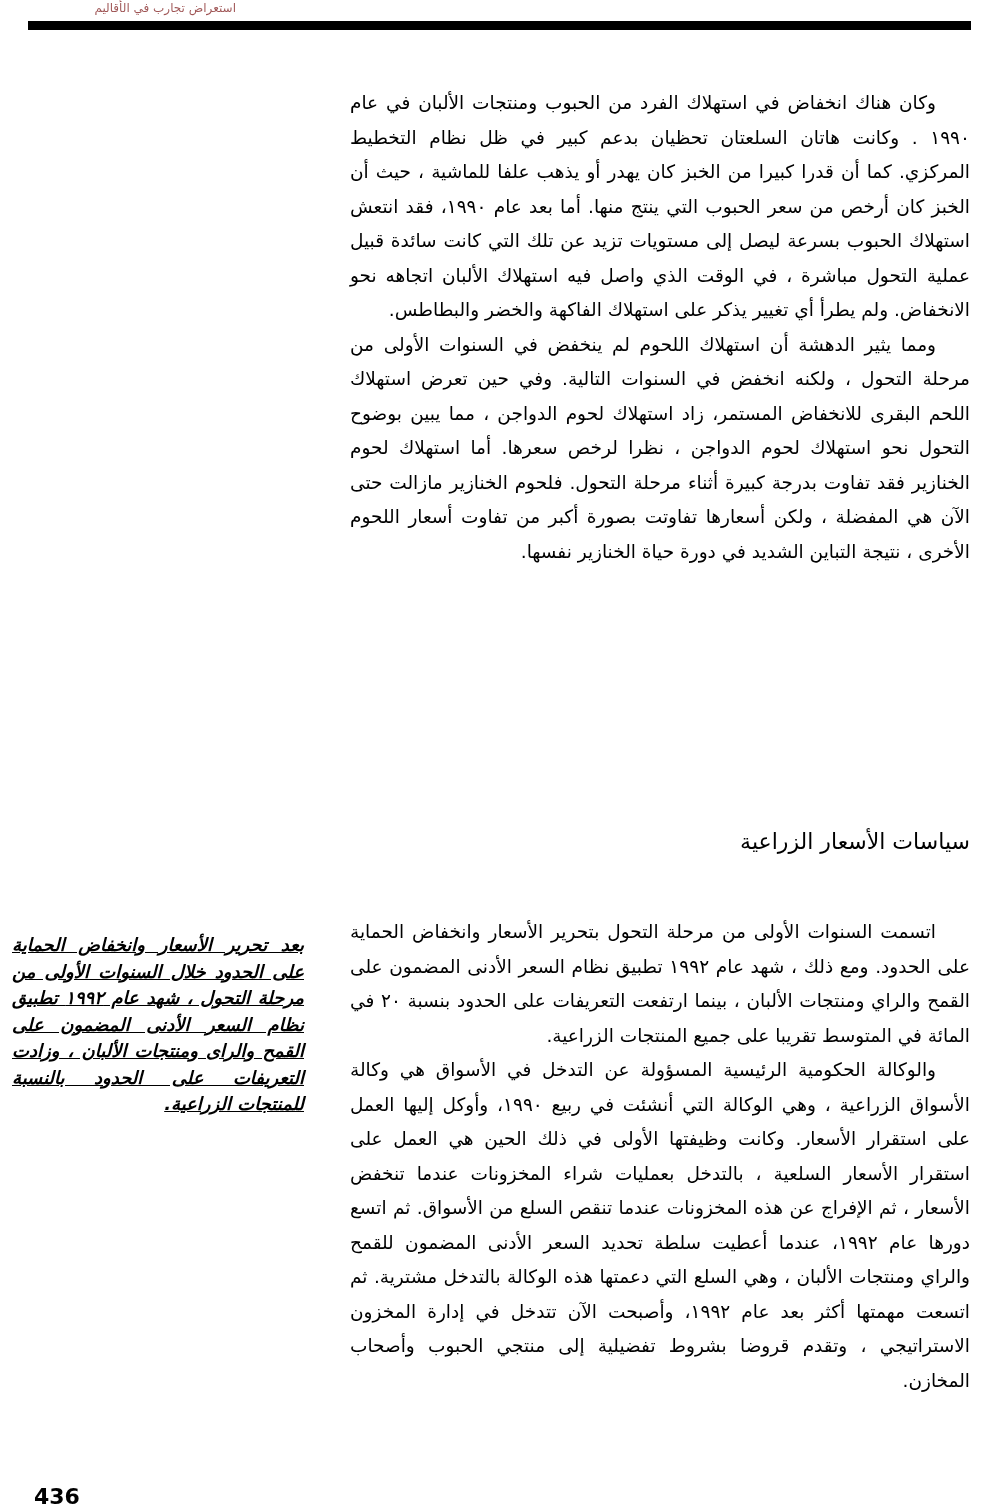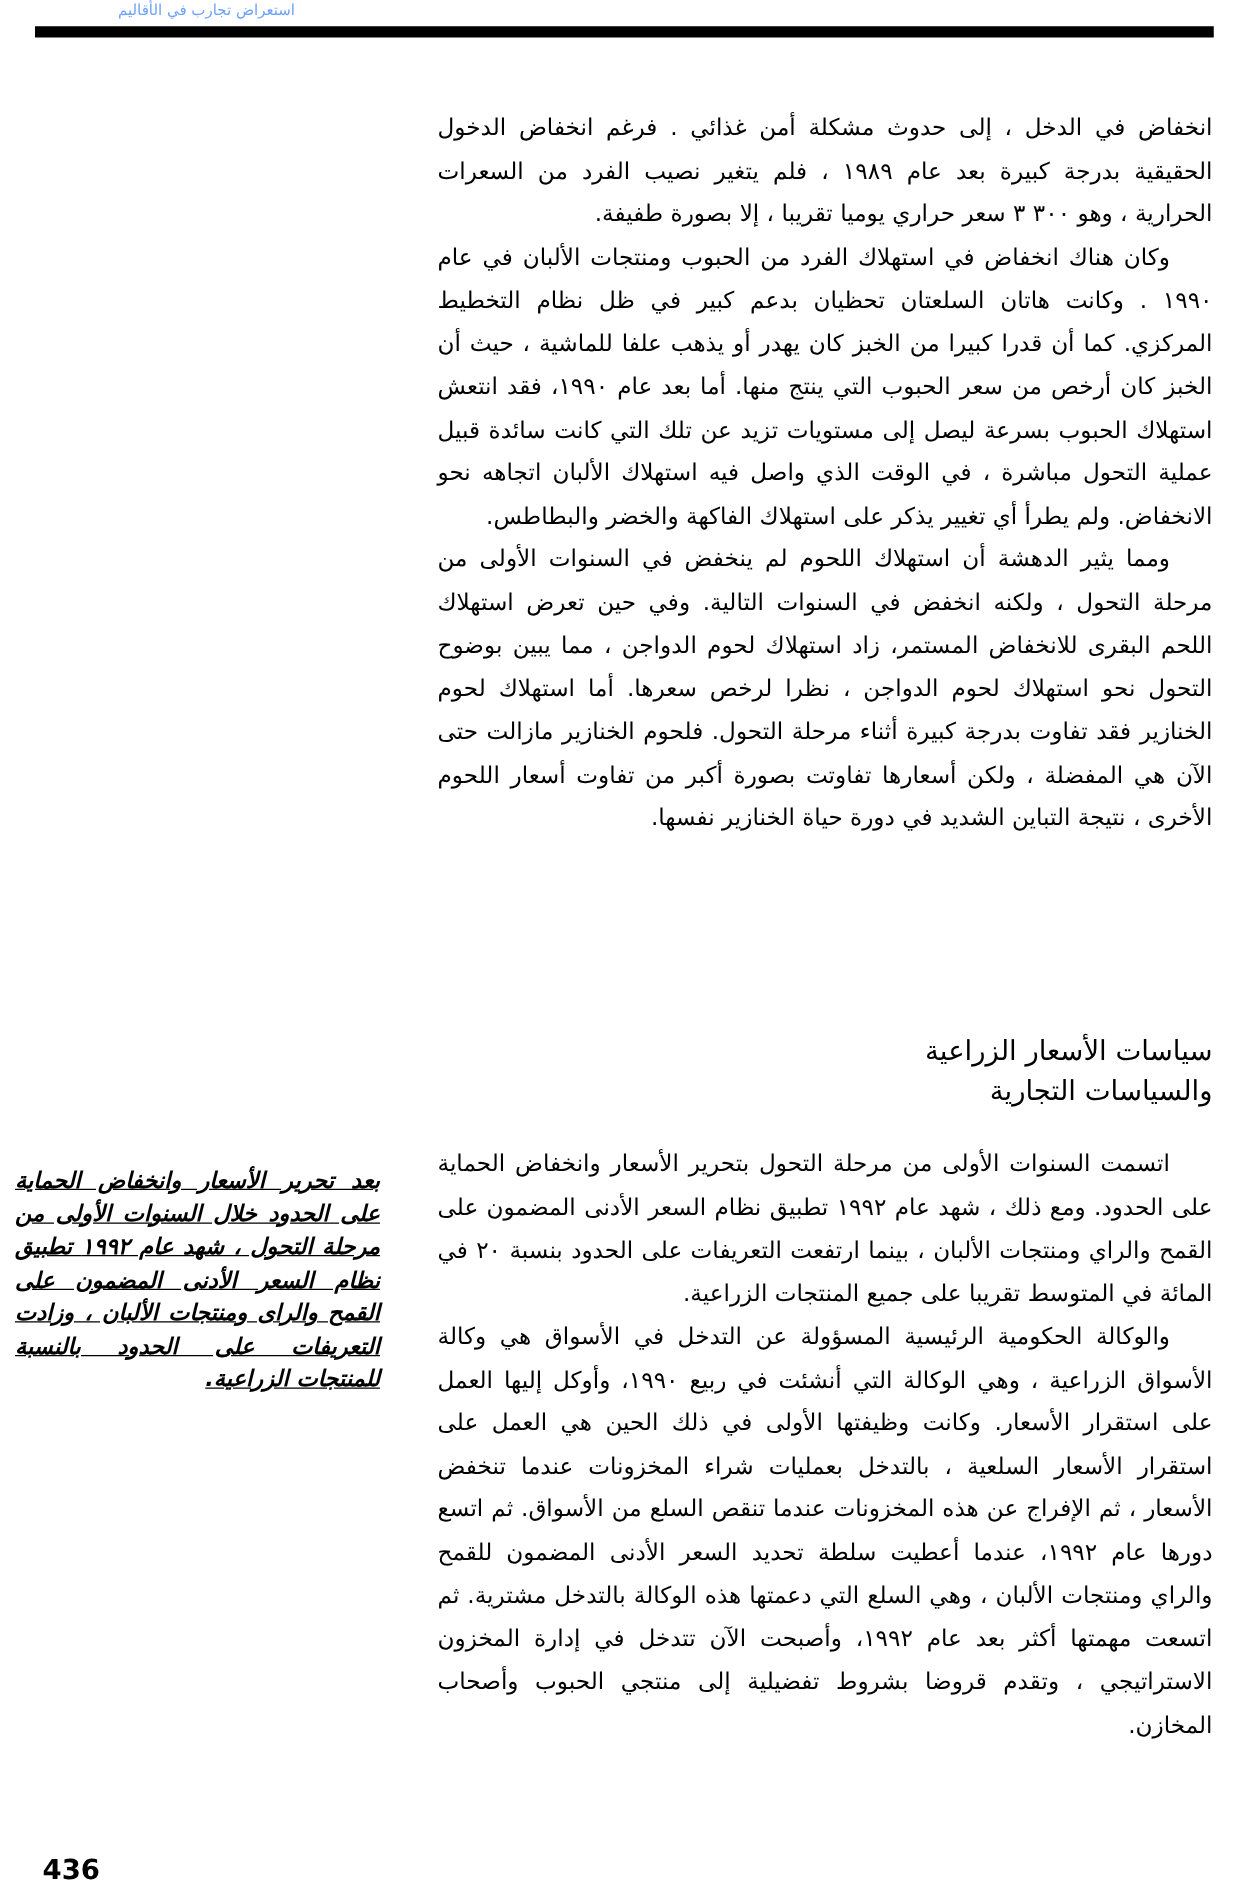--- a/index.html
+++ b/index.html
@@ -1,19 +1,19 @@
 <!DOCTYPE html>
 <html><head>
 <meta charset="utf-8">
 <style>
   html, body { margin: 0; padding: 0; background: #ffffff; }
   body { width: 1000px; height: 1509px; position: relative; overflow: hidden;
          font-family: "DejaVu Sans", sans-serif; color: #000; }
   .running-head { position: absolute; left: 16px; top: 0px; width: 220px; height: 18px;
-         font-size: 12px; line-height: 16px; color: #3b82f6; direction: rtl; text-align: right;
+         font-size: 12px; line-height: 16px; color: #7f1d1d; direction: rtl; text-align: right;
          letter-spacing: 0.5px; opacity: 0.75; }
   .rule { position: absolute; left: 28px; top: 21px; width: 943px; height: 9px; background: #000; }
   .main { position: absolute; left: 350px; width: 620px; direction: rtl; text-align: justify;
           font-size: 18.5px; line-height: 34.5px; }
   .main p { margin: 0; text-align-last: right; }
   .main p.indent { text-indent: 34px; }
   .col1 { top: 86px; }
   .heading { position: absolute; left: 350px; top: 826px; width: 620px; direction: rtl;
              font-weight: normal; font-size: 22px; line-height: 32px; text-align: right; }
   .col2 { top: 897px; margin-top: 18px; }
@@ -23,28 +23,26 @@
   .page-num { position: absolute; left: 34px; top: 1484px; font-size: 22px; font-weight: bold;
               direction: rtl; }
 </style>
 </head>
 <body>
 
 <div class="running-head">استعراض تجارب في الأقاليم</div>
 <div class="rule"></div>
 
 <div class="main col1">
-  <p>انخفاض في الدخل ، إلى حدوث مشكلة أمن غذائي . فرغم انخفاض الدخول الحقيقية بدرجة كبيرة بعد عام ١٩٨٩ ، فلم يتغير نصيب الفرد من السعرات الحرارية ، وهو ٣٠٠ ٣ سعر حراري يوميا تقريبا ، إلا بصورة طفيفة.</p>
   <p class="indent">وكان هناك انخفاض في استهلاك الفرد من الحبوب ومنتجات الألبان في عام ١٩٩٠ . وكانت هاتان السلعتان تحظيان بدعم كبير في ظل نظام التخطيط المركزي. كما أن قدرا كبيرا من الخبز كان يهدر أو يذهب علفا للماشية ، حيث أن الخبز كان أرخص من سعر الحبوب التي ينتج منها. أما بعد عام ١٩٩٠، فقد انتعش استهلاك الحبوب بسرعة ليصل إلى مستويات تزيد عن تلك التي كانت سائدة قبيل عملية التحول مباشرة ، في الوقت الذي واصل فيه استهلاك الألبان اتجاهه نحو الانخفاض. ولم يطرأ أي تغيير يذكر على استهلاك الفاكهة والخضر والبطاطس.</p>
   <p class="indent">ومما يثير الدهشة أن استهلاك اللحوم لم ينخفض في السنوات الأولى من مرحلة التحول ، ولكنه انخفض في السنوات التالية. وفي حين تعرض استهلاك اللحم البقرى للانخفاض المستمر، زاد استهلاك لحوم الدواجن ، مما يبين بوضوح التحول نحو استهلاك لحوم الدواجن ، نظرا لرخص سعرها. أما استهلاك لحوم الخنازير فقد تفاوت بدرجة كبيرة أثناء مرحلة التحول. فلحوم الخنازير مازالت حتى الآن هي المفضلة ، ولكن أسعارها تفاوتت بصورة أكبر من تفاوت أسعار اللحوم الأخرى ، نتيجة التباين الشديد في دورة حياة الخنازير نفسها.</p>
 </div>
 
 <div class="heading">
   <div>سياسات الأسعار الزراعية</div>
-  <div>والسياسات التجارية</div>
 </div>
 
 <div class="main col2">
   <p class="indent">اتسمت السنوات الأولى من مرحلة التحول بتحرير الأسعار وانخفاض الحماية على الحدود. ومع ذلك ، شهد عام ١٩٩٢ تطبيق نظام السعر الأدنى المضمون على القمح والراي ومنتجات الألبان ، بينما ارتفعت التعريفات على الحدود بنسبة ٢٠ في المائة في المتوسط تقريبا على جميع المنتجات الزراعية.</p>
   <p class="indent">والوكالة الحكومية الرئيسية المسؤولة عن التدخل في الأسواق هي وكالة الأسواق الزراعية ، وهي الوكالة التي أنشئت في ربيع ١٩٩٠، وأوكل إليها العمل على استقرار الأسعار. وكانت وظيفتها الأولى في ذلك الحين هي العمل على استقرار الأسعار السلعية ، بالتدخل بعمليات شراء المخزونات عندما تنخفض الأسعار ، ثم الإفراج عن هذه المخزونات عندما تنقص السلع من الأسواق. ثم اتسع دورها عام ١٩٩٢، عندما أعطيت سلطة تحديد السعر الأدنى المضمون للقمح والراي ومنتجات الألبان ، وهي السلع التي دعمتها هذه الوكالة بالتدخل مشترية. ثم اتسعت مهمتها أكثر بعد عام ١٩٩٢، وأصبحت الآن تتدخل في إدارة المخزون الاستراتيجي ، وتقدم قروضا بشروط تفضيلية إلى منتجي الحبوب وأصحاب المخازن.</p>
 </div>
 
 <div class="pull">بعد تحرير الأسعار وانخفاض الحماية على الحدود خلال السنوات الأولى من مرحلة التحول ، شهد عام ١٩٩٢ تطبيق نظام السعر الأدنى المضمون على القمح والراى ومنتجات الألبان ، وزادت التعريفات على الحدود بالنسبة للمنتجات الزراعية.</div>
 
 <div class="page-num">436</div>

